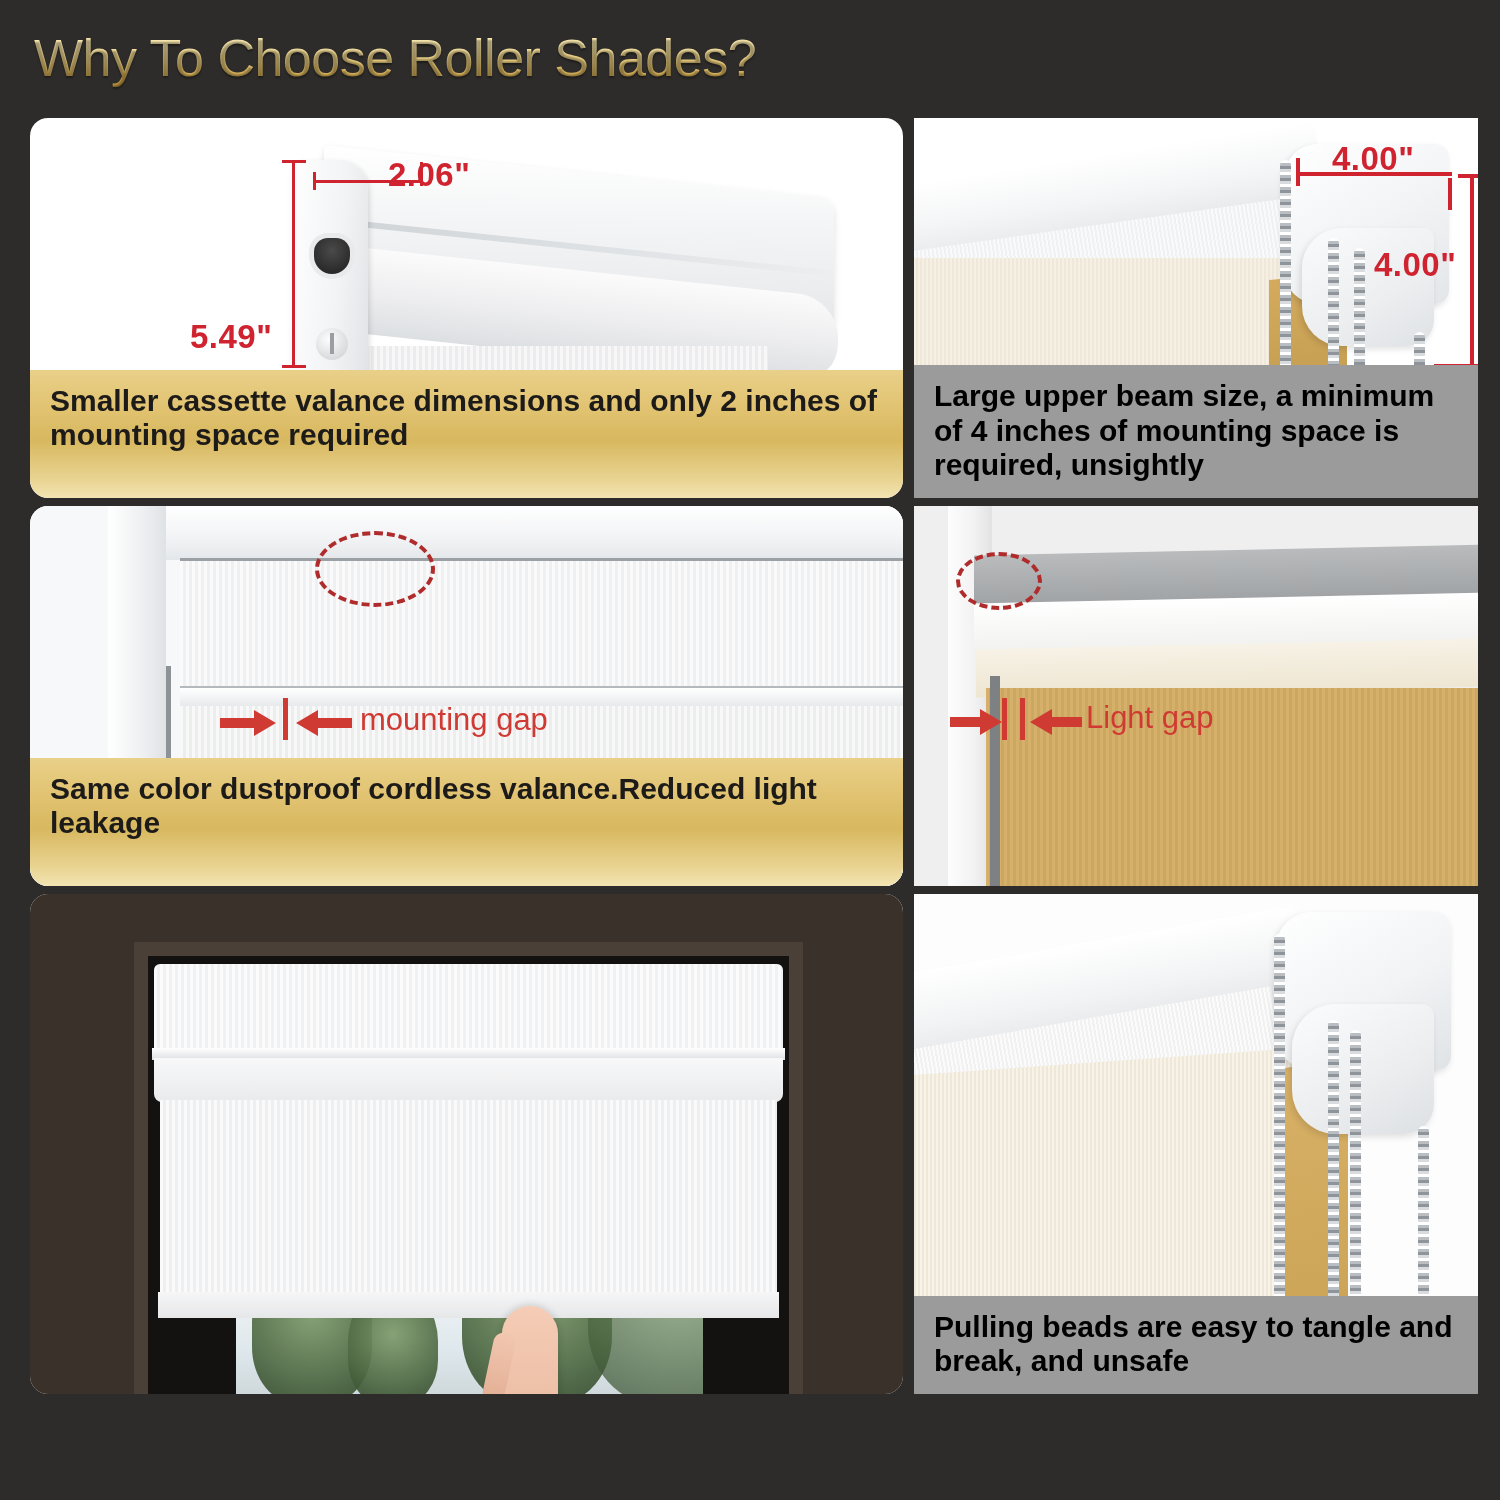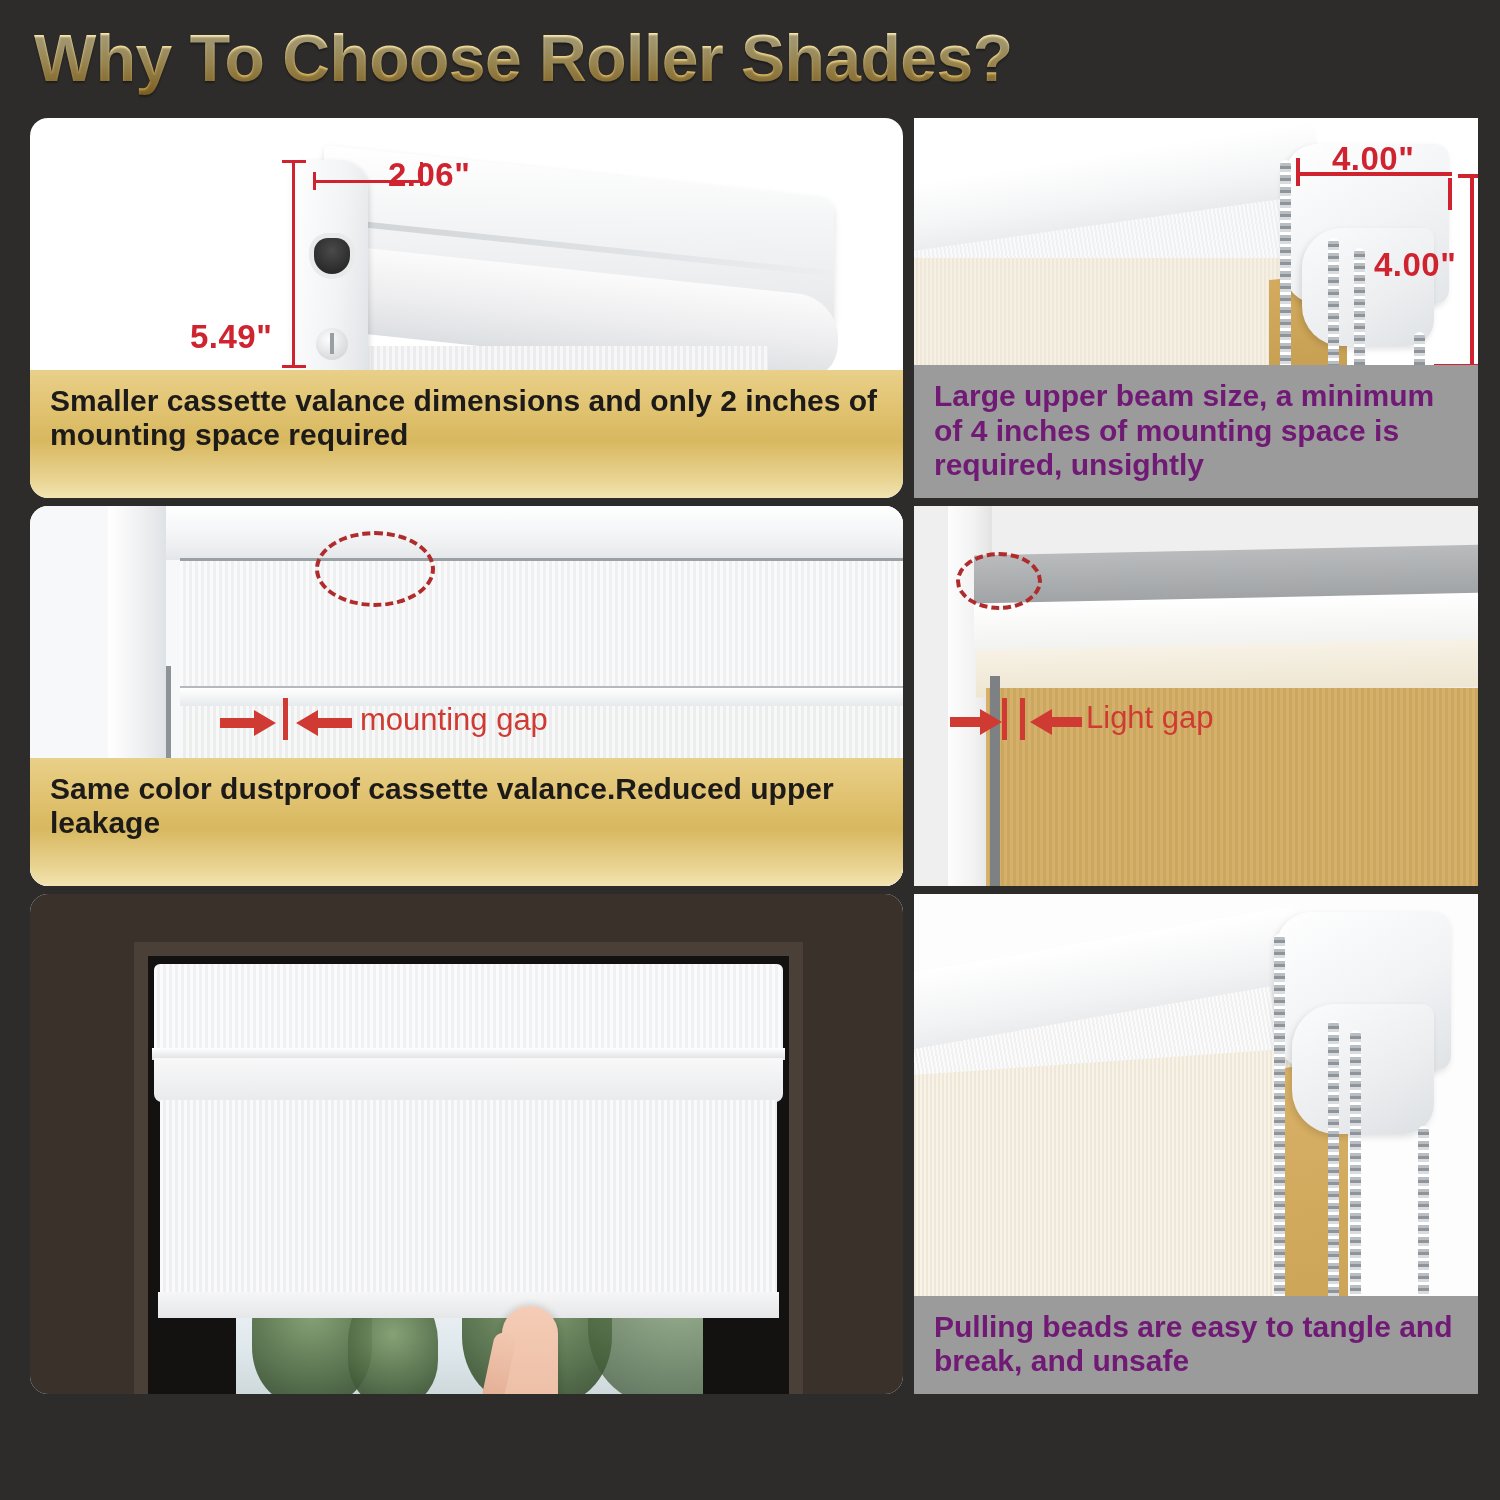--- a/index.html
+++ b/index.html
@@ -15,22 +15,22 @@
 
   
   #title-bar {
     position: absolute;
     left: 34px; top: 22px;
     height: 72px;
     display: flex;
     align-items: center;
   }
   #page-title {
-    font-size: 66px;
-    font-weight: bold;
+    font-size: 52px;
+    font-weight: normal;
     letter-spacing: -0.5px;
     background: linear-gradient(180deg,
         #fdf0c0 0%, #f6e3a4 32%, #e7c979 58%, #c9a044 88%, #b68c33 100%);
     -webkit-background-clip: text;
     background-clip: text;
     color: transparent;
     -webkit-text-fill-color: transparent;
     text-shadow: 0 2px 2px rgba(0,0,0,0.35);
     white-space: nowrap;
   }
@@ -71,21 +71,21 @@
   }
   .caption.good {
     background: linear-gradient(180deg,
         #e9d089 0%, #e3c677 22%, #d8b85f 55%, #e9d493 86%, #f2e4b2 100%);
     color: #1c1b19;
     border-radius: 0 0 18px 18px;
     padding-bottom: 46px;
   }
   .caption.bad {
     background: #9b9b9b;
-    color: #701a75;
+    color: #000000;
   }
 
   
   .dim-label {
     position: absolute;
     color: #cf2430;
     font-weight: bold;
     font-size: 33px;
     letter-spacing: 0.5px;
     white-space: nowrap;
@@ -448,21 +448,21 @@
 
       <svg class="arrow" style="left:190px;top:200px;" width="60" height="34">
         <polygon points="0,12 34,12 34,4 56,17 34,30 34,22 0,22" fill="#cf3a33"></polygon>
       </svg>
       <div class="dim-line" style="left:253px;top:192px;width:5px;height:42px;background:#cf3a33;"></div>
       <svg class="arrow" style="left:262px;top:200px;" width="60" height="34">
         <polygon points="60,12 26,12 26,4 4,17 26,30 26,22 60,22" fill="#cf3a33"></polygon>
       </svg>
       <div class="gap-label" style="left:330px;top:196px;">mounting gap</div>
     </div>
-    <div class="caption good">Same color dustproof cassette valance.Reduced upper leakage</div>
+    <div class="caption good">Same color dustproof cordless valance.Reduced light leakage</div>
   </div>
 
   <div class="panel">
     <div class="stage">
       <div class="p4-wall"></div>
       <div class="p4-jamb"></div>
       <div class="p4-beamtop"></div>
       <div class="p4-beamwhite"></div>
       <div class="p4-cream"></div>
       <div class="p4-tan"></div>

